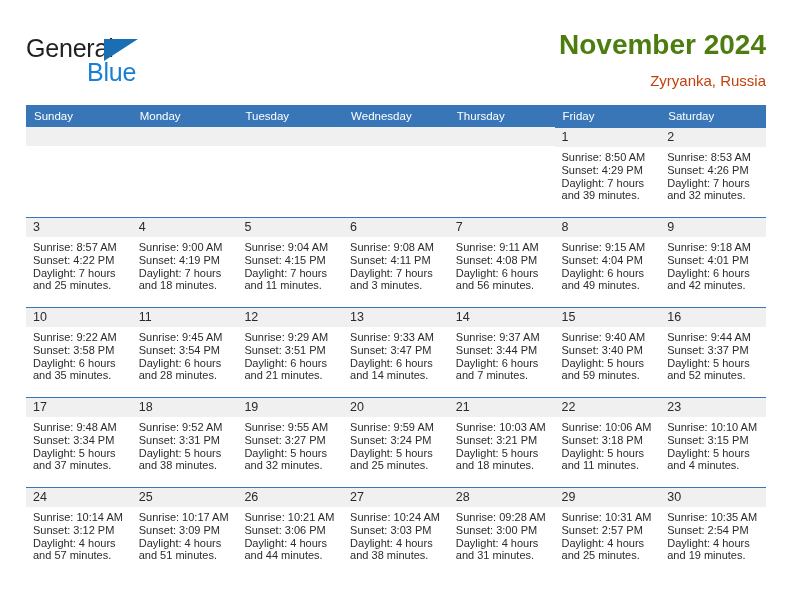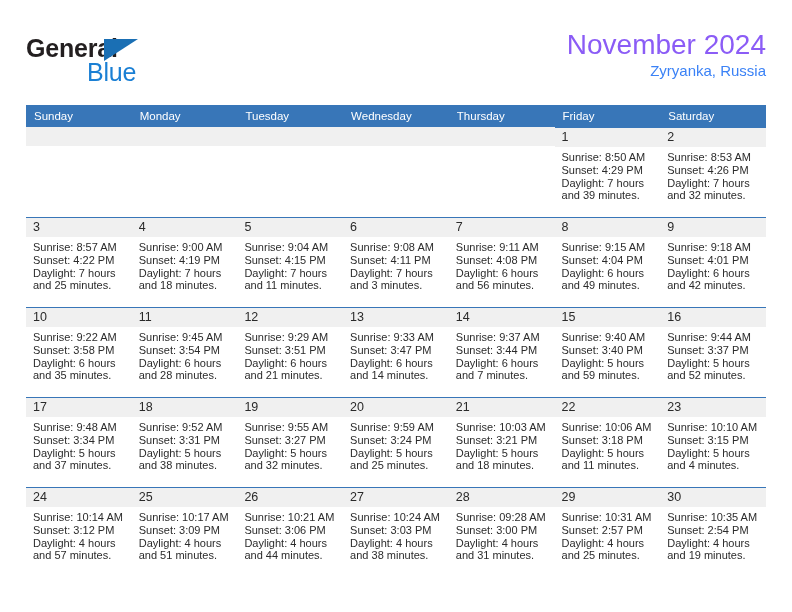--- a/index.html
+++ b/index.html
@@ -32,21 +32,20 @@
   .brand-row1 {
     position: relative;
     height: 28px;
     line-height: 28px;
   }
   .brand-general {
     font-size: 25px;
     color: #231f20;
     letter-spacing: -0.2px;
     font-family: "Liberation Sans", sans-serif;
-    font-weight: bold;
   }
   .brand-tri {
     position: absolute;
     left: 78px; top: 5px;
     width: 0; height: 0;
     border-left: 34px solid #1a6fb4;
     border-bottom: 22px solid transparent;
   }
   .brand-row2 {
     margin-top: -4px;
@@ -56,29 +55,29 @@
     line-height: 28px;
     letter-spacing: -0.2px;
   }
   .title-block {
     position: absolute;
     right: 0; top: 0;
     text-align: right;
   }
   .cal-title {
     font-size: 28px;
-    color: #8b5cf6;
-    font-weight: normal;
+    color: #4d7c0f;
+    font-weight: bold;
     line-height: 34px;
     white-space: nowrap;
   }
   .cal-sub {
-    margin-top: 0;
+    margin-top: 10px;
     font-size: 15px;
-    color: #3b82f6;
+    color: #c2410c;
     line-height: 18px;
     white-space: nowrap;
   }
 
   
   .cal {
     position: absolute;
     left: 26px; top: 105px;
     width: 740px;
     border-collapse: collapse;

